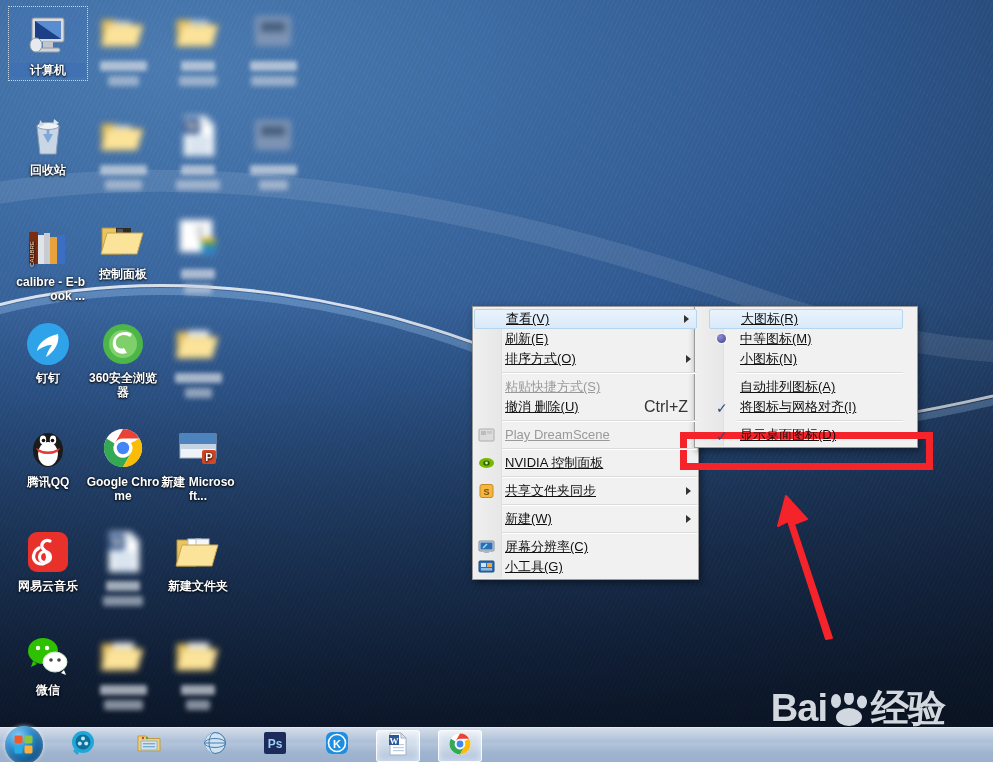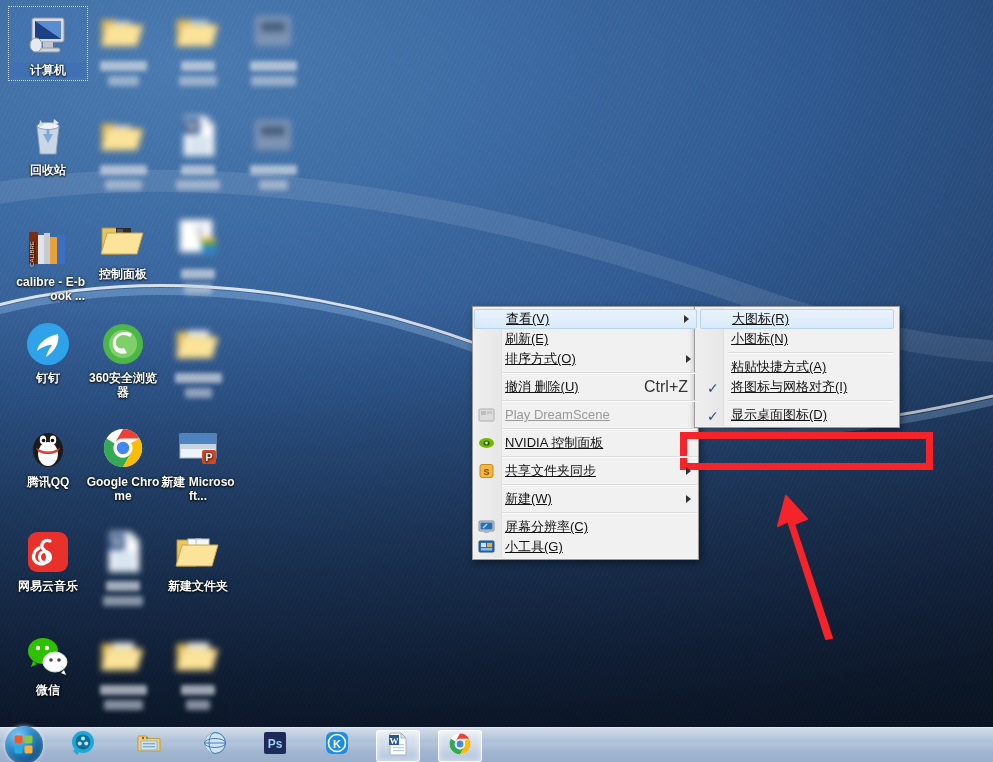--- a/index.html
+++ b/index.html
@@ -63,21 +63,21 @@
   .mi .arw{position:absolute;right:7px;top:50%;margin-top:-4px;
     border-left:5px solid #333;border-top:4px solid transparent;border-bottom:4px solid transparent;}
   .mi .ic{position:absolute;left:5px;top:2px;width:17px;height:16px;}
   .msep{height:1px;margin:3px 1px 3px 29px;background:#dcdcdc;border-bottom:1px solid #fff;z-index:2;position:relative;}
 
   
   #submenu{
     position:absolute;left:694px;top:306px;width:196px;
     background:#f1f1f1;border:1px solid #9a9a9a;
     box-shadow:2px 3px 7px rgba(0,0,0,0.45);
-    font-size:13px;color:#111;padding:2px 4px;
+    font-size:13px;color:#111;padding:2px 13px;
   }
   #submenu .gutter{position:absolute;left:1px;top:1px;bottom:1px;width:27px;
     background:linear-gradient(90deg,#efefef,#e7e7e7);border-right:1px solid #e0e0e0;}
   .check{position:absolute;left:8px;top:1px;color:#2a4d80;font-size:14px;font-weight:bold;}
   .radiodot{position:absolute;left:9px;top:5px;width:9px;height:9px;border-radius:50%;
     background:radial-gradient(circle at 35% 30%,#8f8fd6,#3c3c8f);
     box-shadow:0 0 0 1px rgba(255,255,255,0.6);}
 
   
   #redbox{position:absolute;left:680px;top:432px;width:253px;height:38px;
@@ -335,20 +335,21 @@
         </svg></div><span class="blurlbl" style="width: 34px;"></span><br><span class="blurlbl2" style="width: 24px;"></span></div>
   </div>
 
 <div id="ctxmenu">
   <div class="gutter"></div>
   <div id="ctxitems">
       <div class="mi hl"><span>查看(V)</span><span class="arw"></span></div>
       <div class="mi"><span>刷新(E)</span></div>
       <div class="mi"><span>排序方式(O)</span><span class="arw"></span></div>
       <div class="msep"></div>
+      <div class="mi dis"><span>粘贴快捷方式(S)</span></div>
       <div class="mi"><span>撤消 删除(U)</span><span class="acc">Ctrl+Z</span></div>
       <div class="msep"></div>
       <div class="mi dis"><span class="ic"><svg viewBox="0 0 17 16" width="17" height="16">
             <rect x="1" y="2" width="15" height="12" rx="1" fill="#dcdcdc" stroke="#aeaeae"></rect>
             <rect x="3" y="4" width="5" height="4" fill="#bcbcbc"></rect>
             <rect x="9" y="4" width="5" height="3" fill="#c8c8c8"></rect>
           </svg></span><span>Play DreamScene</span></div>
       <div class="msep"></div>
       <div class="mi"><span class="ic"><svg viewBox="0 0 17 16" width="17" height="16">
             <ellipse cx="8.5" cy="8" rx="7.5" ry="5" fill="#76b900"></ellipse>
@@ -375,35 +376,44 @@
             <rect x="9" y="4" width="5" height="4" fill="#f0a93b"></rect>
             <rect x="3" y="9" width="11" height="2.5" fill="#8fb9e3"></rect>
           </svg></span><span>小工具(G)</span></div>
     </div>
 </div>
 
 <div id="submenu">
   <div class="gutter"></div>
   <div id="subitems">
       <div class="mi hl"><span>大图标(R)</span></div>
+      <div class="mi"><span class="radiodot"></span><span>中等图标(M)</span></div>
       <div class="mi"><span>小图标(N)</span></div>
       <div class="msep"></div>
-      <div class="mi"><span>粘贴快捷方式(A)</span></div>
+      <div class="mi"><span>自动排列图标(A)</span></div>
       <div class="mi"><span class="check">✓</span><span>将图标与网格对齐(I)</span></div>
       <div class="msep"></div>
       <div class="mi"><span class="check">✓</span><span>显示桌面图标(D)</span></div>
     </div>
 </div>
 
 <div id="redbox"></div>
 <svg id="arrow" viewBox="0 0 110 150">
   <path d="M 72 148 L 34 34 L 47 29 L 26 6 L 18 36 L 28 31 L 66 149 Z" fill="#f5232a" stroke="#f5232a" stroke-width="2" stroke-linejoin="round"></path>
 </svg>
 
 <div id="wm">
+  <div class="big">
+    <span>Bai</span><span class="paw"><svg viewBox="0 0 44 34" width="44" height="34">
+          <ellipse cx="9" cy="8" rx="5" ry="7" fill="rgba(228,233,240,0.92)"></ellipse>
+          <ellipse cx="22" cy="5" rx="5" ry="7" fill="rgba(228,233,240,0.92)"></ellipse>
+          <ellipse cx="35" cy="9" rx="5" ry="6.5" fill="rgba(228,233,240,0.92)"></ellipse>
+          <ellipse cx="22" cy="24" rx="13" ry="9" fill="rgba(228,233,240,0.92)"></ellipse>
+        </svg></span><span>经验</span>
+  </div>
 </div>
 
 <div id="taskbar">
   <div class="glass"></div>
   <div id="startorb">
     <svg viewBox="0 0 38 38" width="38" height="38">
       <g transform="translate(9.5,9.5)">
         <rect x="0" y="0" width="8" height="8" rx="1.4" fill="#f05a28"></rect>
         <rect x="10" y="0" width="8" height="8" rx="1.4" fill="#8cc63f"></rect>
         <rect x="0" y="10" width="8" height="8" rx="1.4" fill="#29abe2"></rect>

